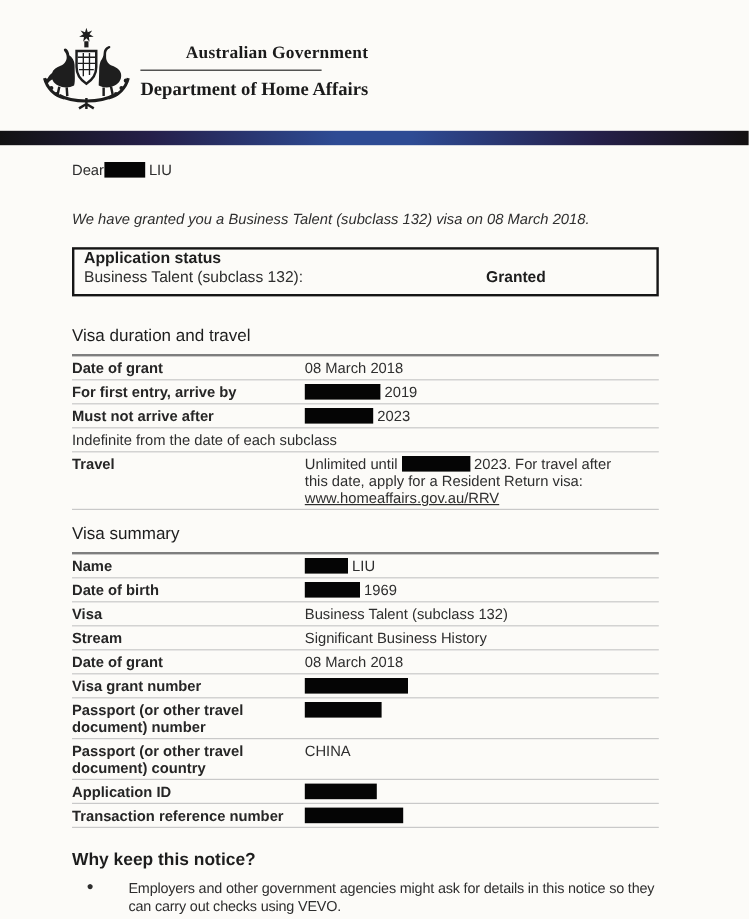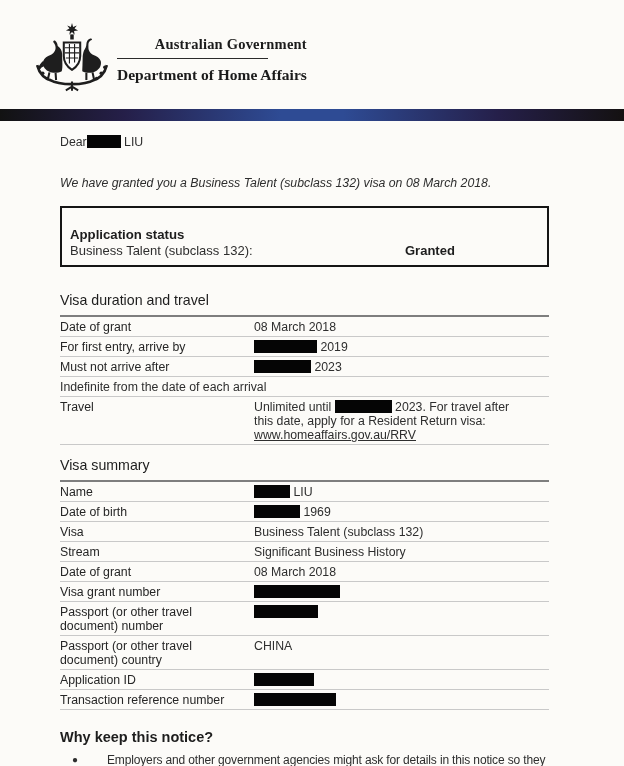--- a/index.html
+++ b/index.html
@@ -16,31 +16,31 @@
   .gov-rule{width:151px;border:none;border-top:1.5px solid #2a2a2a;margin:5px 0 7px 0;}
   .dept-title{font-size:15.5px;}
   .banner{position:absolute;left:0;top:109px;width:624px;height:12px;
     background:linear-gradient(90deg,#121212 0%,#251f49 20%,#2e4b94 45%,#2e4b94 55%,#251f49 80%,#141111 100%);}
   
   .content{position:absolute;left:60px;top:130px;width:489px;font-size:12.3px;line-height:14px;}
   .greeting{margin-top:5px;}
   .intro{margin-top:27px;font-style:italic;}
   .redact{display:inline-block;height:13px;background:#050505;vertical-align:-2px;}
   
-  .status-box{margin-top:16px;border:2px solid #151515;padding:20px 8px 7px 8px;}
+  .status-box{margin-top:16px;border:2px solid #151515;padding:0 8px 7px 8px;}
   .status-title{font-weight:bold;font-size:13.2px;color:#1d1d1d;}
   .status-line{position:relative;margin-top:2px;font-size:13px;}
   .status-granted{position:absolute;left:335px;top:0;font-weight:bold;color:#1d1d1d;}
   
   .sec-heading{margin:26px 0 0 0;font-size:14.2px;font-weight:normal;color:#1d1d1d;}
   .why-heading{margin:20px 0 0 0;font-size:14.5px;font-weight:bold;color:#1d1d1d;}
   
   .dtable{margin-top:8px;border-top:2px solid #7e7e7e;}
   .trow{display:flex;border-bottom:1px solid #c9c9c9;padding:3px 0 2px 0;}
-  .tlabel{width:190px;flex-shrink:0;font-weight:normal;color:#262626;padding-right:4px;}
+  .tlabel{width:190px;flex-shrink:0;font-weight:bold;color:#262626;padding-right:4px;}
   .tvalue{flex:1;}
   .doc-link{color:#2e2e2e;text-decoration:underline;cursor:pointer;}
   
   .bullets{margin-top:9px;}
   .bullet-item{display:flex;margin-top:5px;letter-spacing:-0.15px;font-size:12px;line-height:14.5px;}
   .bullet-marker{width:35px;flex-shrink:0;padding-left:12px;font-size:10px;line-height:14px;}
 </style>
 </head>
 <body>
 
@@ -101,21 +101,21 @@
       </div>
       <div class="trow">
         <div class="tlabel">For first entry, arrive by</div>
         <div class="tvalue"><span class="redact" style="width: 63px;"></span> 2019</div>
       </div>
       <div class="trow">
         <div class="tlabel">Must not arrive after</div>
         <div class="tvalue"><span class="redact" style="width: 57px;"></span> 2023</div>
       </div>
       <div class="trow">
-        <div class="tvalue">Indefinite from the date of each arrival</div>
+        <div class="tvalue">Indefinite from the date of each subclass</div>
       </div>
       <div class="trow">
         <div class="tlabel">Travel</div>
         <div class="tvalue">Unlimited until <span class="redact" style="width: 57px;"></span> 2023. For travel after<br>this date, apply for a Resident Return visa:<br><a class="doc-link">www.homeaffairs.gov.au/RRV</a></div>
       </div>
     </div>
 
   <div class="sec-heading" style="margin-top:13px;">Visa summary</div>
   <div class="dtable">
       <div class="trow">

